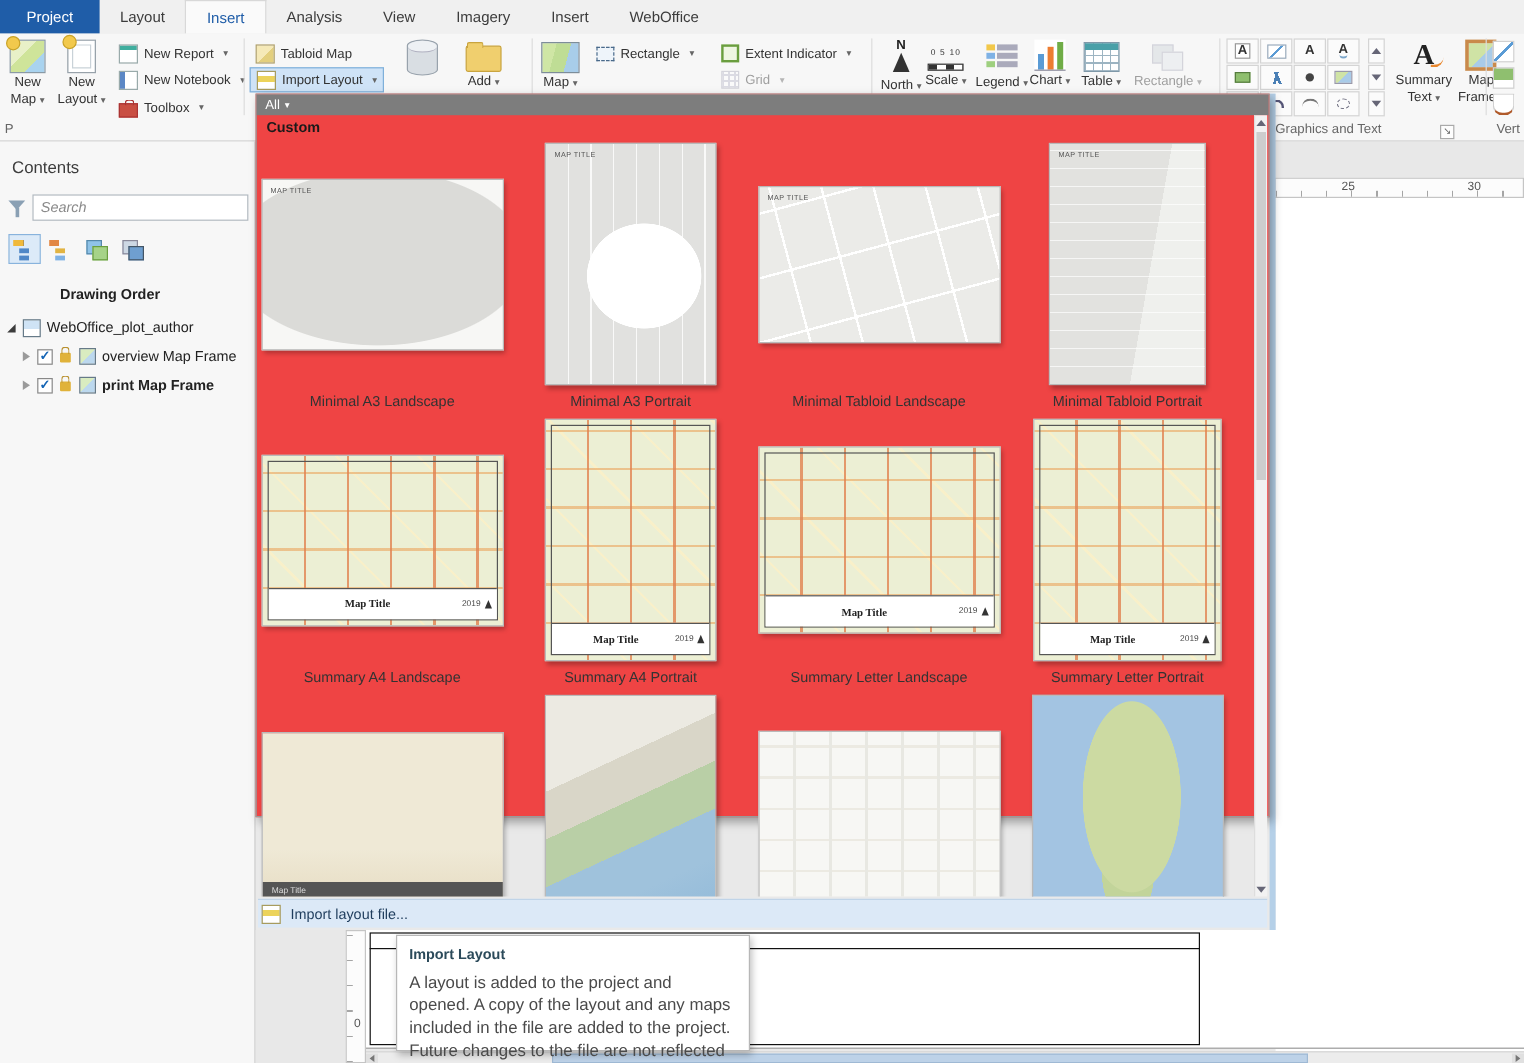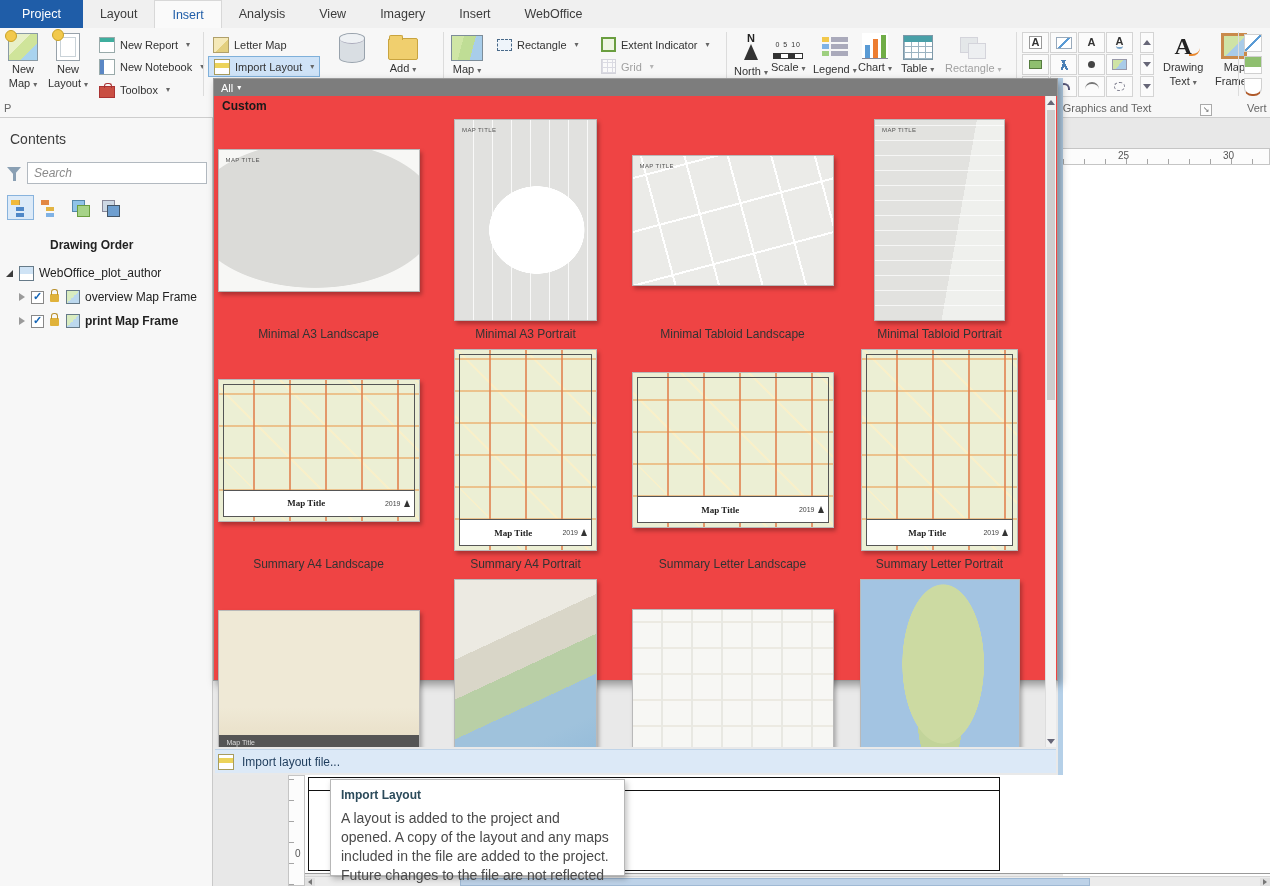--- a/index.html
+++ b/index.html
@@ -232,21 +232,21 @@
       <i class="mini ic-notebook"></i>
       <span>New Notebook</span>
     </div>
     <div class="smallbtn dd" style="left:94px; top:51px;">
       <i class="mini ic-toolbox"></i>
       <span>Toolbox</span>
     </div>
     <div class="rsep" style="left:203px;"></div>
     <div class="smallbtn" style="left:208px; top:6px;">
       <i class="mini ic-importmap"></i>
-      <span>Letter Map</span>
+      <span>Tabloid Map</span>
     </div>
     <div class="smallbtn hl dd" style="left:208px; top:28px;">
       <i class="mini ic-importlayout"></i>
       <span>Import Layout</span>
     </div>
     <div class="bigbtn" style="left:336px;">
       <span class="ic-cylinder"></span>
     </div>
     <div class="bigbtn" style="left:385px;">
       <span class="ic-folder"></span>
@@ -350,21 +350,21 @@
         </span>
       <span class="sc">
           <i class="tri-dn"></i>
         </span>
       <span class="sc">
           <i class="tri-dn"></i>
         </span>
     </div>
     <div class="bigbtn" style="left:1160px;">
       <b class="ic-dyn">A</b>
-      <span class="lab">Drawing</span>
+      <span class="lab">Summary</span>
       <span class="lab ddl">Text</span>
     </div>
     <div class="bigbtn" style="left:1212px;">
       <span class="ic-mapframe"></span>
       <span class="lab">Map</span>
       <span class="lab ddl">Frame</span>
     </div>
     <div class="rsep" style="left:1238px;"></div>
     <span class="vtool v1" style="top:6px;"></span>
     <span class="vtool v2" style="top:28px;"></span>

